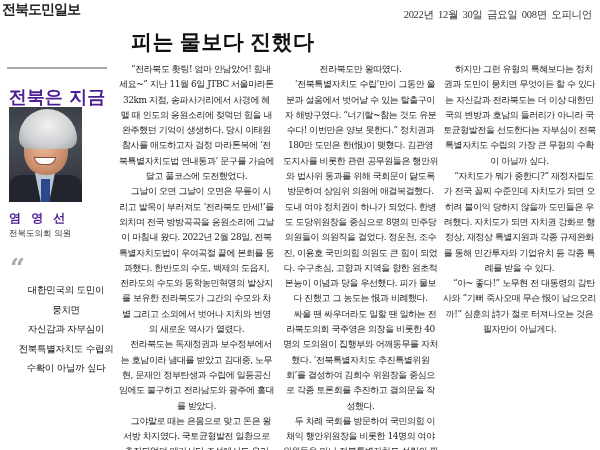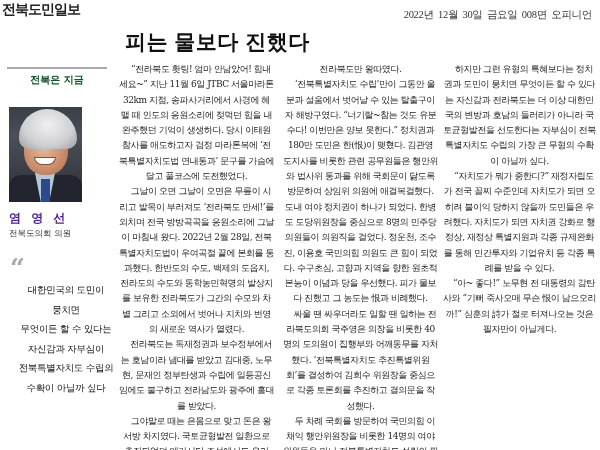--- a/index.html
+++ b/index.html
@@ -11,30 +11,30 @@
       font-family: "DejaVu Serif", serif; font-weight: bold;
       font-size: 14px; color: #222; letter-spacing: -1px;
     }
     .dateline {
       position: absolute; right: 8px; top: 8px;
       font-family: Liberation Serif, serif;
       font-size: 10.5px; color: #333; letter-spacing: -0.3px;
       word-spacing: 2px;
     }
     .headline {
-      position: absolute; left: 125px; top: 28px;
-      font-family: Liberation Sans, sans-serif; font-weight: bold;
+      position: absolute; left: 131px; top: 28px;
+      font-family: Liberation Serif, serif; font-weight: bold;
       font-size: 21px; color: #111; letter-spacing: 0.5px;
     }
 
     
     .sidebar { position: absolute; left: 7px; top: 67px; width: 100px; }
     .sidebar .rule { height: 2px; background: #aaaaaa; width: 100px; }
     .section-title {
-      margin-top: 4px; font-weight: bold; font-size: 10px; color: #14532d;
+      margin-top: 16px; font-weight: bold; font-size: 18px; color: #4c1d95;
       letter-spacing: 0px;
     }
     .photo {
       position: absolute; left: 2px; top: 40px; width: 73px; height: 95px;
       background: linear-gradient(180deg, #3a3e45 0%, #4a4f58 30%, #3c3f46 65%, #2a2d36 100%);
       overflow: hidden;
     }
     .photo .hair {
       position: absolute; left: 10px; top: 2px; width: 58px; height: 40px;
       border-radius: 28px 30px 10px 10px;
@@ -111,21 +111,20 @@
     <div class="face"></div>
     <div class="hair"></div>
     <div class="smile"></div>
   </div>
   <div class="author-name">염 영 선</div>
   <div class="author-title">전북도의회 의원</div>
   <div class="quote-mark">“</div>
   <div class="pull-quote">
     <div>대한민국의 도민이</div>
     <div>뭉치면</div>
-    <div>무엇이든 할 수 있다는</div>
     <div>자신감과 자부심이</div>
     <div>전북특별자치도 수립의</div>
     <div>수확이 아닐까 싶다</div>
   </div>
 </aside>
 
 <div class="col col1">
   <p>“전라북도 홧팅! 엄마 안남았어! 힘내세요~” 지난 11월 6일 JTBC 서울마라톤 32km 지점, 송파사거리에서 사경에 헤맬 때 인도의 응원소리에 젖먹던 힘을 내 완주했던 기억이 생생하다. 당시 이태원 참사를 애도하고자 검정 마라톤복에 ‘전북특별자치도법 연내통과’ 문구를 가슴에 달고 풀코스에 도전했었다.</p>
   <p>그날이 오면 그날이 오면은 무릎이 시리고 발목이 부러져도 ‘전라북도 만세!’를 외치며 전국 방방곡곡을 응원소리에 그날이 마침내 왔다. 2022년 2월 28일, 전북특별자치도법이 우여곡절 끝에 본회를 통과했다. 한반도의 수도, 백제의 도읍지, 전라도의 수도와 동학농민혁명의 발상지를 보유한 전라북도가 그간의 수모와 차별 그리고 소외에서 벗어나 지치와 번영의 새로운 역사가 열렸다.</p>
   <p>전라북도는 독재정권과 보수정부에서는 호남이라 냄대를 받았고 김대중, 노무현, 문재인 정부탄생과 수립에 일등공신임에도 불구하고 전라남도와 광주에 홀대를 받았다.</p>

